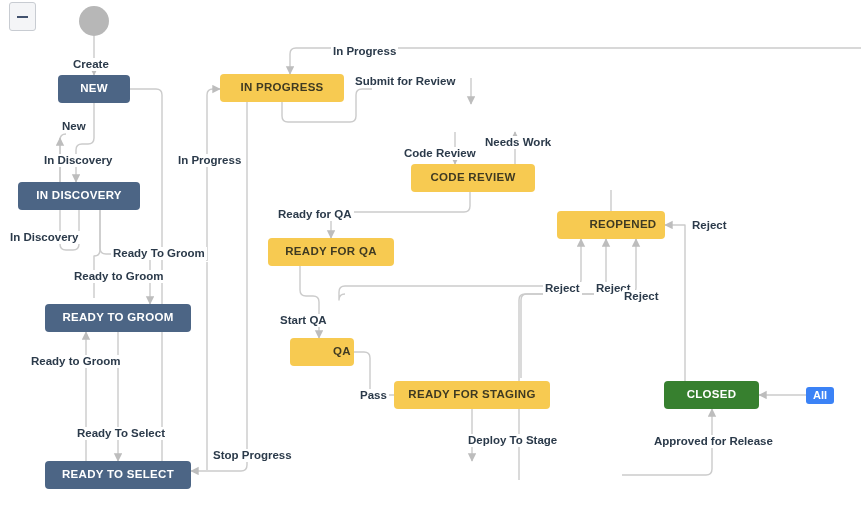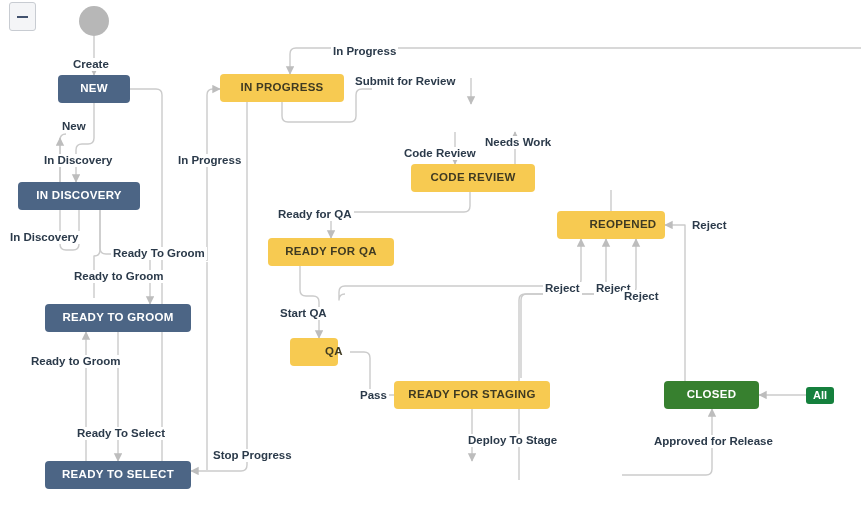--- a/index.html
+++ b/index.html
@@ -57,21 +57,21 @@
     font-weight: bold;
     color: #2b3a4a;
     white-space: nowrap;
     background: #ffffff;
     padding: 0 2px;
     line-height: 1.1;
     user-select: none;
   }
   .badge-all {
     position: absolute;
-    background: #15803d;
+    background: #3b82f6;
     color: #ffffff;
     font-size: 11px;
     font-weight: bold;
     border-radius: 3px;
     padding: 3px 7px;
     line-height: 1;
     white-space: nowrap;
   }
   .zoom-btn {
     position: absolute;
@@ -171,40 +171,40 @@
 
   <div class="start-node" style="left:79px; top:6px;"></div>
 
   <div class="node blue" style="left:58px;  top:75px;  width:72px;  height:28px;">NEW</div>
   <div class="node blue" style="left:18px;  top:182px; width:122px; height:28px;">IN DISCOVERY</div>
   <div class="node blue" style="left:45px;  top:304px; width:146px; height:28px;">READY TO GROOM</div>
   <div class="node blue" style="left:45px;  top:461px; width:146px; height:28px;">READY TO SELECT</div>
   <div class="node amber" style="left:220px; top:74px;  width:124px; height:28px;">IN PROGRESS</div>
   <div class="node amber" style="left:411px; top:164px; width:124px; height:28px;">CODE REVIEW</div>
   <div class="node amber" style="left:268px; top:238px; width:126px; height:28px;">READY FOR QA</div>
-  <div class="node amber" style="left:290px; top:338px; width:48px;  height:28px;padding-left:40px;">QA</div>
+  <div class="node amber" style="left:290px; top:338px; width:64px;  height:28px;padding-left:40px;">QA</div>
   <div class="node amber" style="left:394px; top:381px; width:156px; height:28px;">READY FOR STAGING</div>
   <div class="node amber" style="left:557px; top:211px; width:108px; height:28px;padding-left:24px;">REOPENED</div>
   <div class="node green" style="left:664px; top:381px; width:95px;  height:28px;">CLOSED</div>
 
   <div class="edge-label" style="left:71px;  top:58px;">Create</div>
   <div class="edge-label" style="left:60px;  top:120px;">New</div>
   <div class="edge-label" style="left:42px;  top:154px;">In Discovery</div>
   <div class="edge-label" style="left:8px;   top:231px;">In Discovery</div>
   <div class="edge-label" style="left:111px; top:247px;">Ready To Groom</div>
   <div class="edge-label" style="left:72px;  top:270px;">Ready to Groom</div>
   <div class="edge-label" style="left:29px;  top:355px;">Ready to Groom</div>
   <div class="edge-label" style="left:75px;  top:427px;">Ready To Select</div>
   <div class="edge-label" style="left:331px; top:45px;">In Progress</div>
   <div class="edge-label" style="left:176px; top:154px;">In Progress</div>
   <div class="edge-label" style="left:353px; top:75px;">Submit for Review</div>
   <div class="edge-label" style="left:402px; top:147px;">Code Review</div>
   <div class="edge-label" style="left:483px; top:136px;">Needs Work</div>
   <div class="edge-label" style="left:276px; top:208px;">Ready for QA</div>
-  <div class="edge-label" style="left:278px; top:307px;text-align:right;">Start QA</div>
+  <div class="edge-label" style="left:278px; top:314px;text-align:right;">Start QA</div>
   <div class="edge-label" style="left:358px; top:389px;">Pass</div>
   <div class="edge-label" style="left:211px; top:437px;margin-top:12px;">Stop Progress</div>
   <div class="edge-label" style="left:543px; top:282px;">Reject</div>
   <div class="edge-label" style="left:594px; top:282px;">Reject</div>
   <div class="edge-label" style="left:622px; top:290px;">Reject</div>
   <div class="edge-label" style="left:690px; top:219px;">Reject</div>
   <div class="edge-label" style="left:466px; top:434px;">Deploy To Stage</div>
   <div class="edge-label" style="left:652px; top:435px;">Approved for Release</div>
 
   <div class="badge-all" style="left:806px; top:387px;">All</div>

